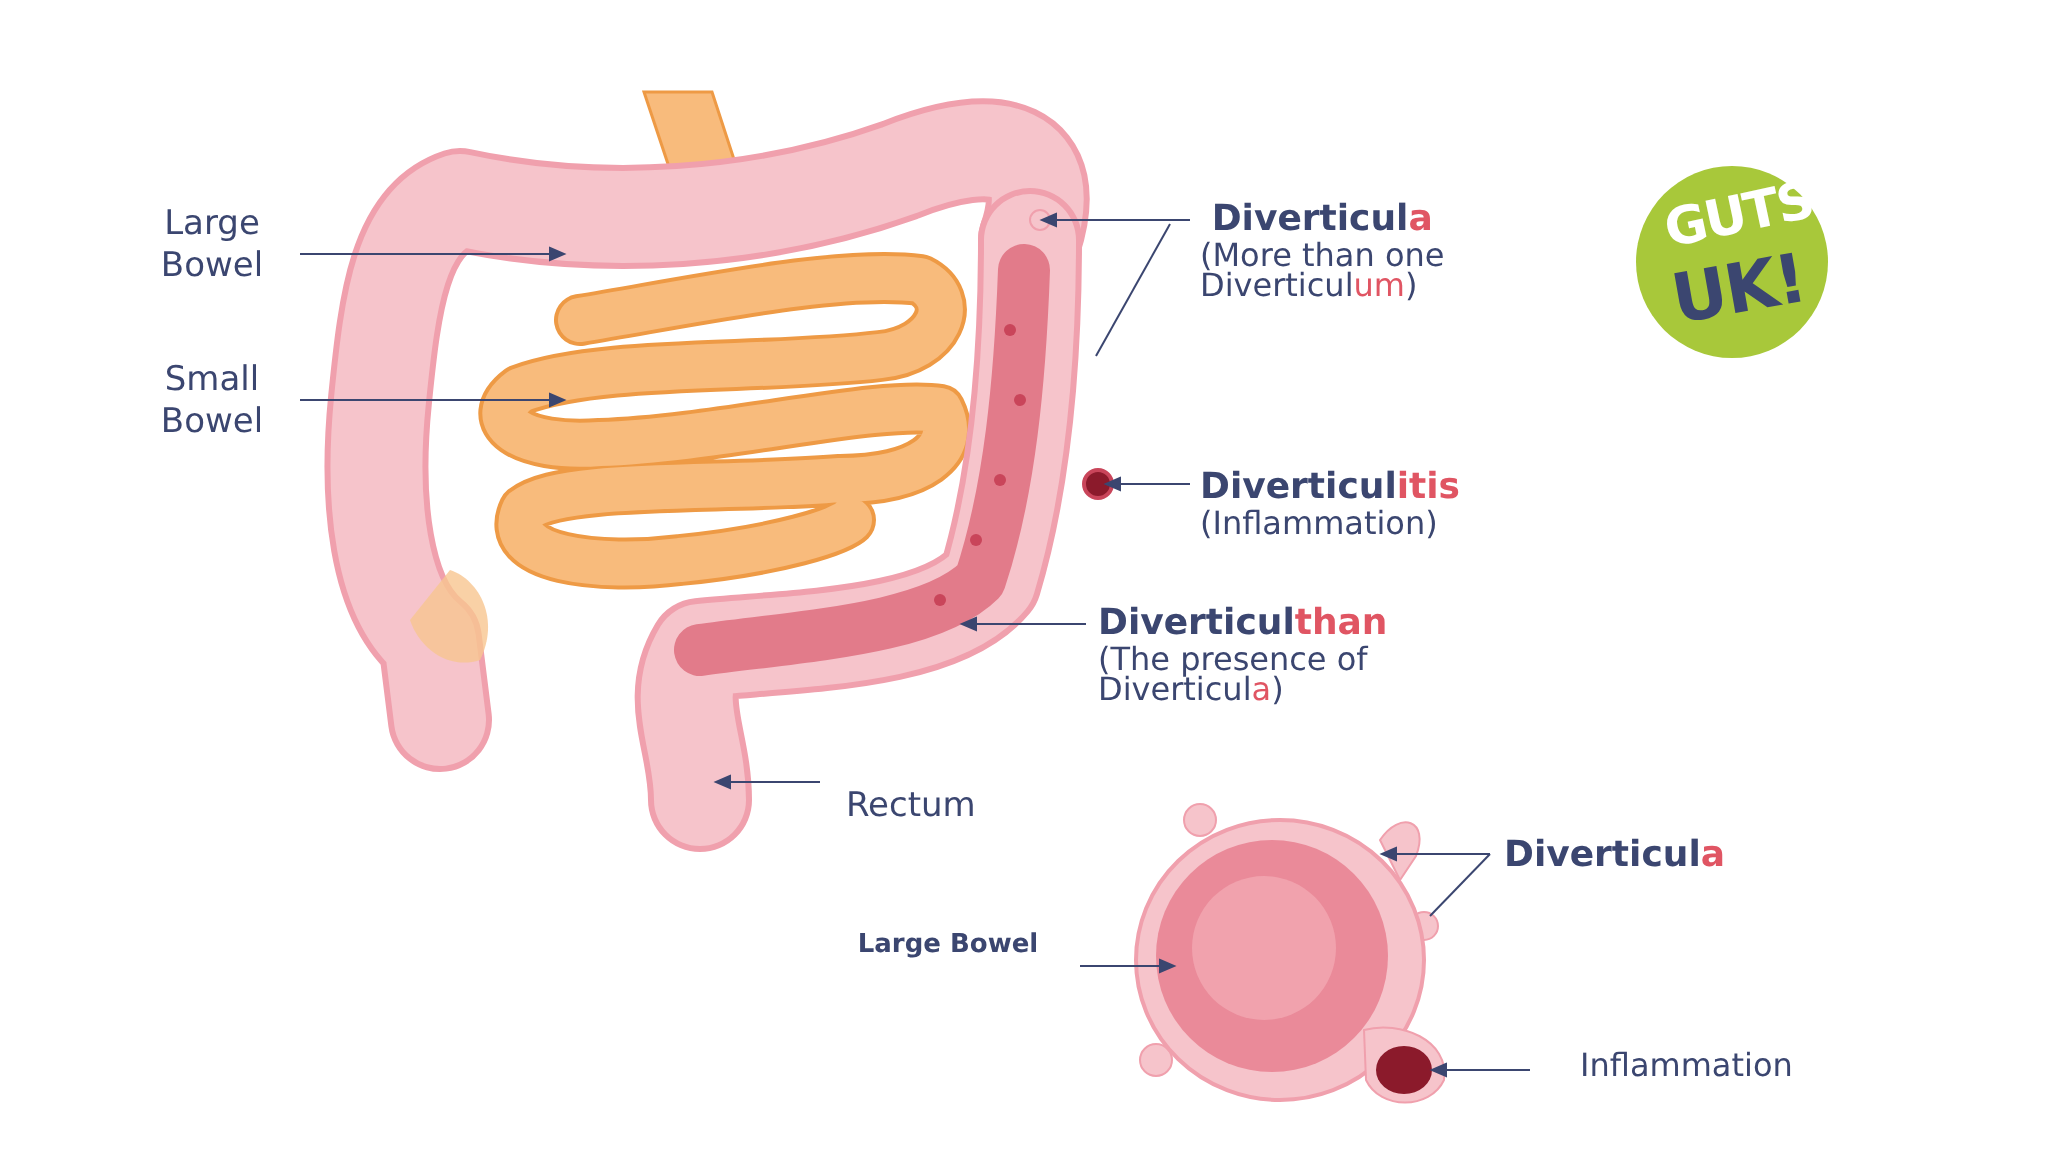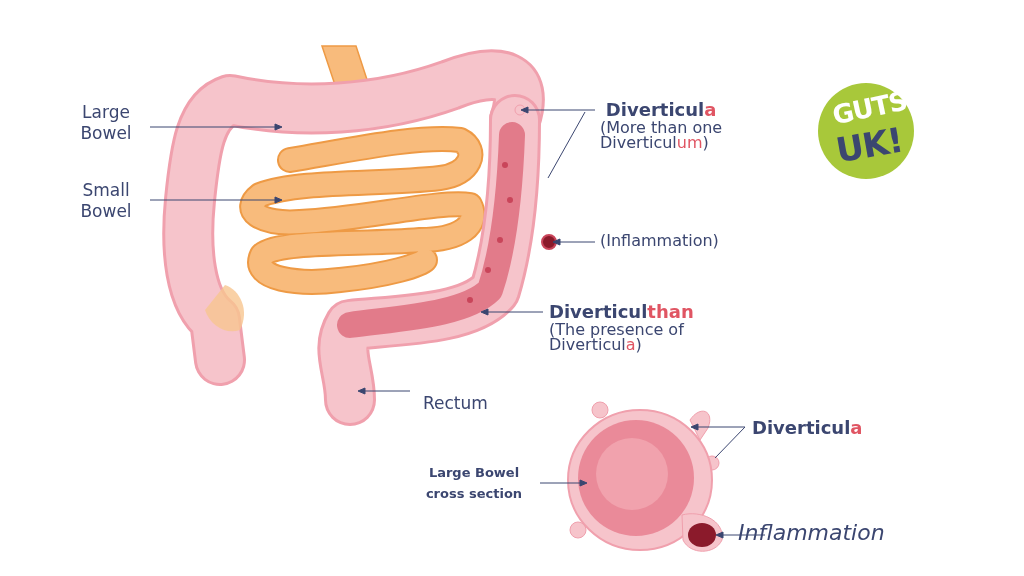--- a/index.html
+++ b/index.html
@@ -92,36 +92,36 @@
   <div>Bowel</div>
 </div>
 
 <div class="lbl" style="left:600px; top:99px;">
   <div class="bold"><span>Diverticul</span><span class="acc">a</span></div>
   <div class="sub">(More than one</div>
   <div class="sub"><span>Diverticul</span><span class="acc">um</span><span>)</span></div>
 </div>
 
 <div class="lbl" style="left:600px; top:233px;">
+  <div class="bold"><span>Diverticul</span><span class="acc">itis</span></div>
   <div class="sub">(Inflammation)</div>
 </div>
 
 <div class="lbl" style="left:549px; top:301px;">
   <div class="bold"><span>Diverticul</span><span class="acc">than</span></div>
   <div class="sub">(The presence of</div>
   <div class="sub"><span>Diverticul</span><span class="acc">a</span><span>)</span></div>
 </div>
 
 <div class="lbl" style="left:423px; top:393px;">Rectum</div>
 
 <div class="lbl r bold" style="left:408px; top:462px; width:132px; font-size:13px;">
   <div>Large Bowel</div>
-  <div>cross section</div>
 </div>
 
 <div class="lbl bold" style="left:752px; top:417px;"><span>Diverticul</span><span class="acc">a</span></div>
 
-<div class="lbl" style="left:738px; top:522px; font-size:22px;font-style:italic;">Inflammation</div>
+<div class="lbl" style="left:790px; top:522px; font-size:16px;">Inflammation</div>
 
 <div class="logo">
   <span class="g1">GUTS</span>
   <span class="g2">UK!</span>
 </div>
 
 </body></html>

